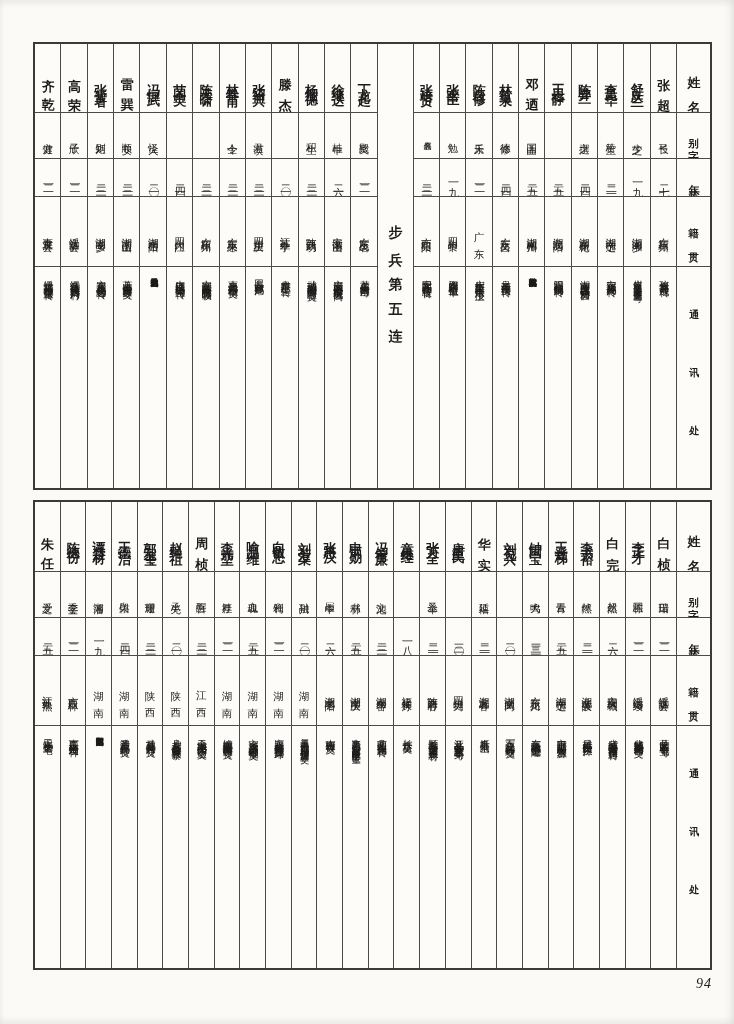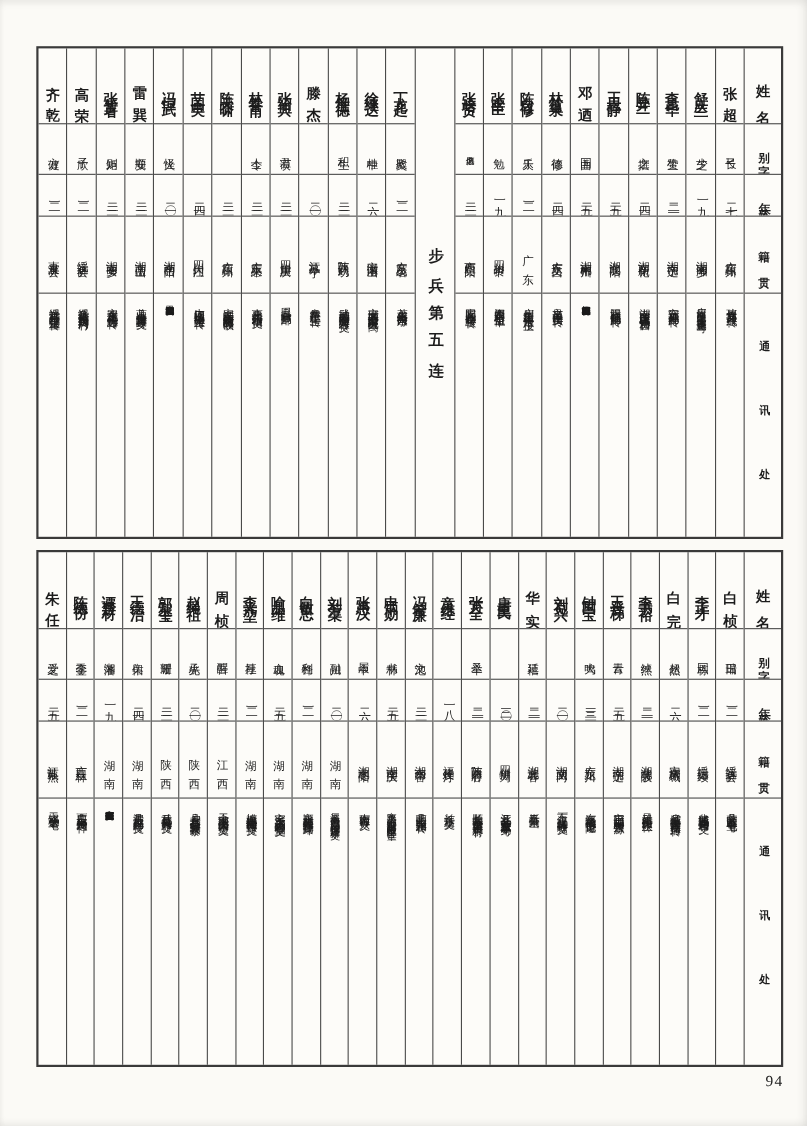--- a/index.html
+++ b/index.html
@@ -58,21 +58,21 @@
   .hd-zi{letter-spacing:11px !important;transform:translateY(5px);}
   .hd-age{letter-spacing:5px !important;transform:translateY(2px);}
   .hd-native{letter-spacing:24px !important;transform:translateY(12px);}
   .hd-addr{letter-spacing:58px !important;transform:translateY(29px);}
   .divider span{
     display:inline-block;writing-mode:vertical-rl;text-orientation:upright;
     font-size:14px;font-weight:700;letter-spacing:26px;transform:translateY(13px);
   }
   .pageno{
     position:absolute;right:22px;bottom:32px;
-    font-size:14px;letter-spacing:1px;color:#222;
+    font-size:14px;letter-spacing:1px;color:#222;font-style:italic;
   }
 </style>
 </head>
 <body>
 
 <div class="page">
 
   <div class="rtable t0" id="table-0">
     <div class="col hcol">
       <div class="cell name">

